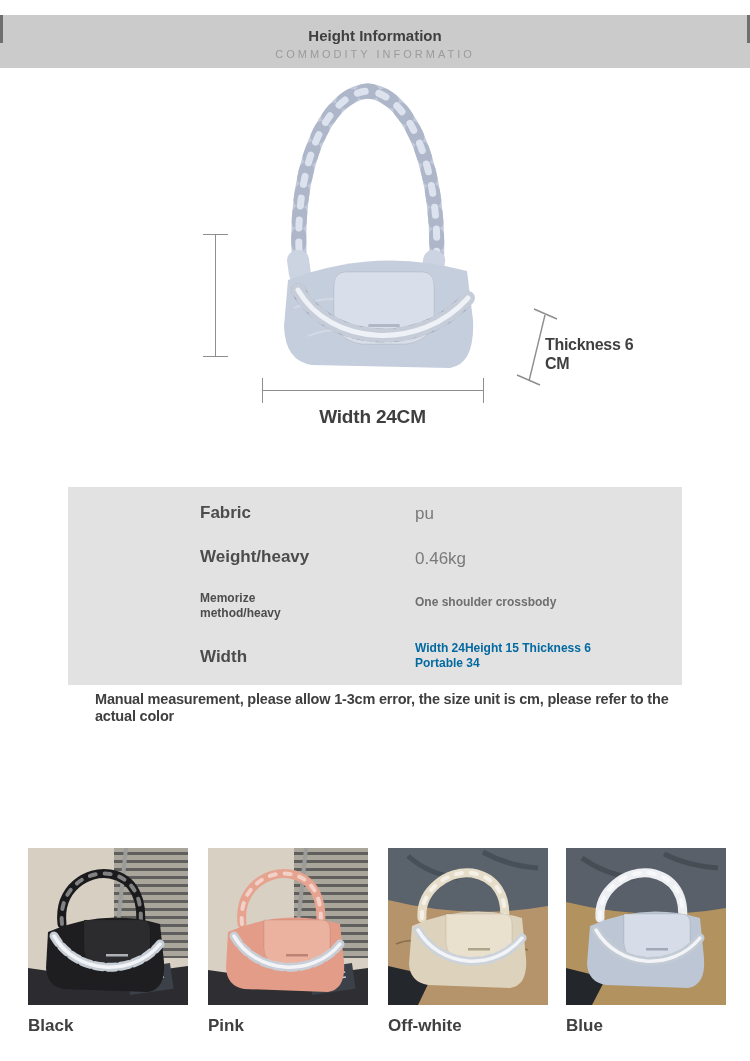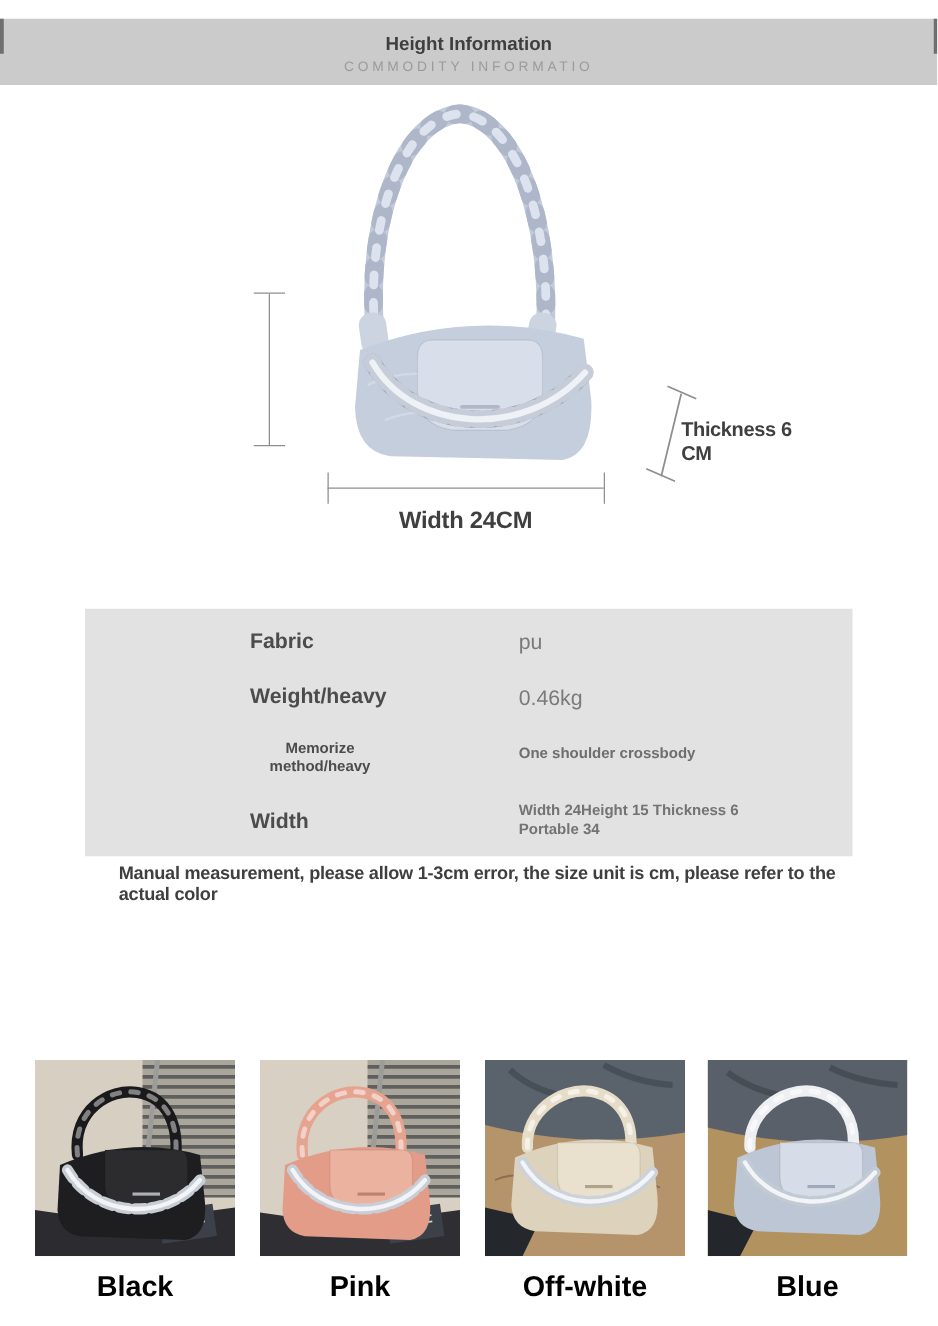--- a/index.html
+++ b/index.html
@@ -30,40 +30,40 @@
   #width-label{left:262px;top:406px;width:221px;text-align:center;font-size:19px;}
   #thick-label{left:545px;top:335px;width:100px;font-size:16px;line-height:19px;letter-spacing:-0.3px;}
   #thick-svg{position:absolute;left:512px;top:305px;}
 
   
   #bag-art{position:absolute;left:238px;top:78px;}
 
   
   #spec-box{position:absolute;left:68px;top:487px;width:614px;height:198px;
             background:var(--box-bg,#e2e2e2);}
-  .spec-label{position:absolute;left:132px;font-weight:bold;color:var(--label-color,#4c4c4c);text-align:center;}
+  .spec-label{position:absolute;left:132px;font-weight:bold;color:var(--label-color,#4c4c4c);}
   .spec-value{position:absolute;left:347px;color:var(--value-color,#7a7a7a);}
   .big{font-size:17px;}
   .small{font-size:12px;font-weight:bold;line-height:15px;}
   #spec-l1{top:16px;} #spec-v1{top:17px;}
   #spec-l2{top:60px;} #spec-v2{top:62px;}
   #spec-l3{top:104px;width:112px;} #spec-v3{top:108px;width:235px;color:#6e6e6e;}
-  #spec-l4{top:160px;} #spec-v4{top:154px;width:218px;color:#737373;}
+  #spec-l4{top:160px;} #spec-v4{top:154px;width:218px;color:#0369a1;}
 
   
   #disclaimer{position:absolute;left:95px;top:691px;width:585px;
               font-size:14.5px;font-weight:bold;color:var(--text-dark,#3f3f3f);
               line-height:17px;letter-spacing:-0.2px;}
 
   
   .thumb{position:absolute;top:848px;width:160px;height:157px;overflow:hidden;}
   .thumb svg{display:block;}
   #thumb-0{left:28px;} #thumb-1{left:208px;} #thumb-2{left:388px;} #thumb-3{left:566px;}
-  .cw-label{position:absolute;top:1016px;width:160px;text-align:center;
-            font-size:23px;font-weight:bold;color:#000000;}
+  .cw-label{position:absolute;top:1016px;width:160px;text-align:left;
+            font-size:17px;font-weight:bold;color:#404040;}
   #cwl-0{left:28px;} #cwl-1{left:208px;} #cwl-2{left:388px;} #cwl-3{left:566px;}
 
   
   .bag-body{fill:var(--cw-bag,#c5cedd);}
   .bag-flap{fill:var(--cw-flap,#d9dfea);stroke:rgba(0,0,0,0.08);stroke-width:1;}
   .bag-strap{stroke:var(--cw-strap,#c5cddb);}
   .chain-out{stroke:var(--cw-chain,#9aa4b4);}
 </style>
 </head>
 <body>

